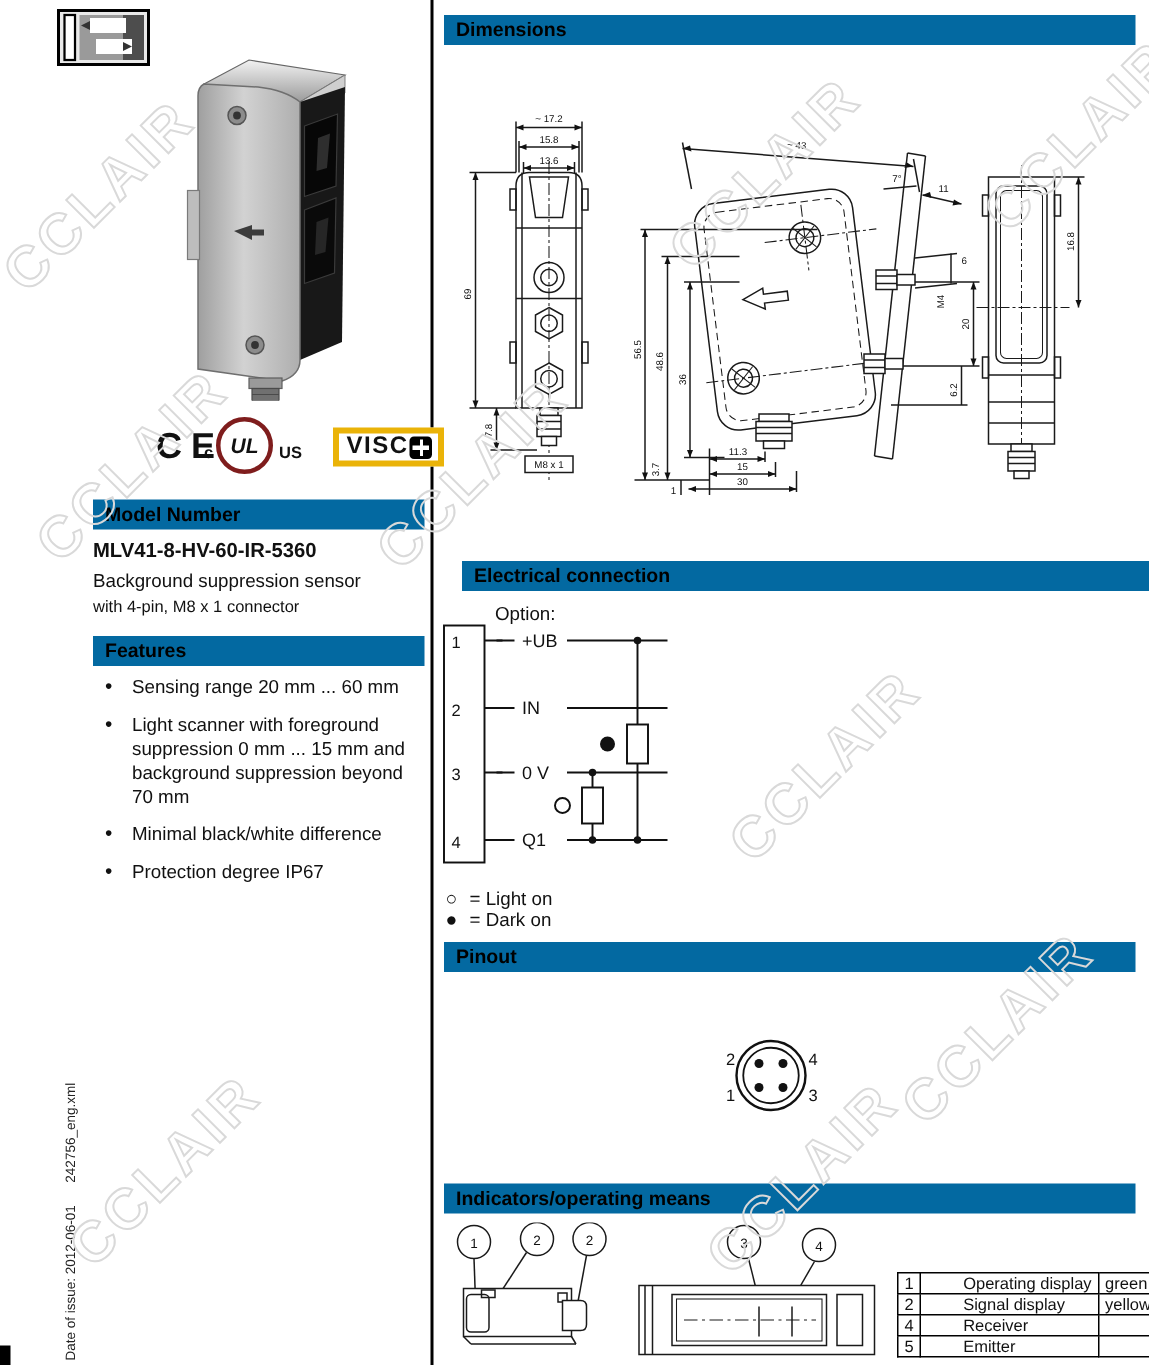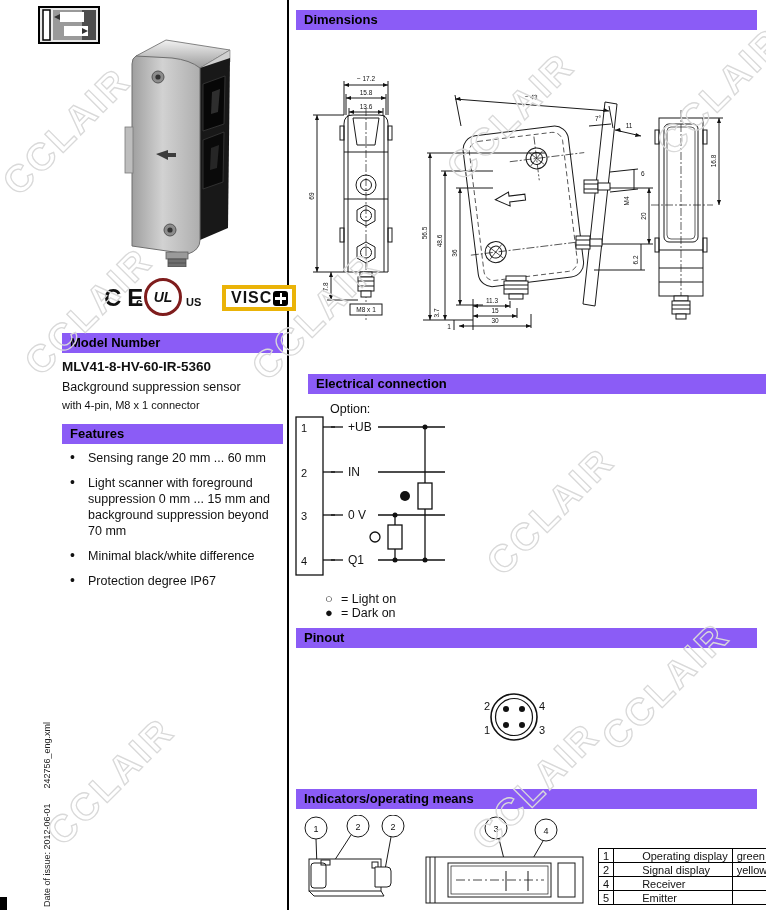--- a/index.html
+++ b/index.html
@@ -3,21 +3,21 @@
 <meta charset="utf-8">
 <style>
   * { margin:0; padding:0; box-sizing:border-box; }
   html,body { background:#fff; }
   #page {
     position:relative; width:766px; height:910px; background:#fff;
     font-family:"Liberation Sans", sans-serif; color:#111; overflow:hidden;
   }
   .abs { position:absolute; }
   .bar {
-    position:absolute; height:20px; background:#8b5cf6; color:#000;
+    position:absolute; height:20px; background:#0369a1; color:#000;
     font-size:13px; font-weight:bold; line-height:20px; padding-left:8px;
   }
   .divider { position:absolute; left:287px; top:0; width:2px; height:910px; background:#000; }
   .cropmark { position:absolute; left:0; top:897px; width:7px; height:13px; background:#000; }
 
   .watermark {
     position:absolute; font-size:38px; font-weight:bold; letter-spacing:3px;
     color:transparent; -webkit-text-stroke:1.3px #d9d9d9;
     transform:rotate(-45deg); pointer-events:none; z-index:9; white-space:nowrap;
   }
@@ -53,21 +53,21 @@
   }
   .visco-plus {
     display:inline-block; width:15px; height:15px; background:#000; margin-left:1px;
     border-radius:3px; position:relative;
   }
   .visco-plus::before, .visco-plus::after { content:""; position:absolute; background:#fff; }
   .visco-plus::before { left:6.5px; top:2px; width:2.5px; height:11px; }
   .visco-plus::after  { left:2px; top:6.5px; width:11px; height:2.5px; }
 
   
-  .legend { position:absolute; left:297px; font-size:12.5px;margin-left:28px; }
+  .legend { position:absolute; left:297px; font-size:12.5px; }
   .legend .sym { display:inline-block; width:16px; font-size:13px; }
 
   
   .ind-table { position:absolute; left:598px; top:848px; border-collapse:collapse; }
   .ind-table td {
     border:1.2px solid #000; font-size:11px; padding:0 4px; height:14px;
     white-space:nowrap; background:#fff;
   }
   .ind-table td.num { width:16px; text-align:center; }
   .ind-table td.nm  { width:102px;padding-left:28px; }

